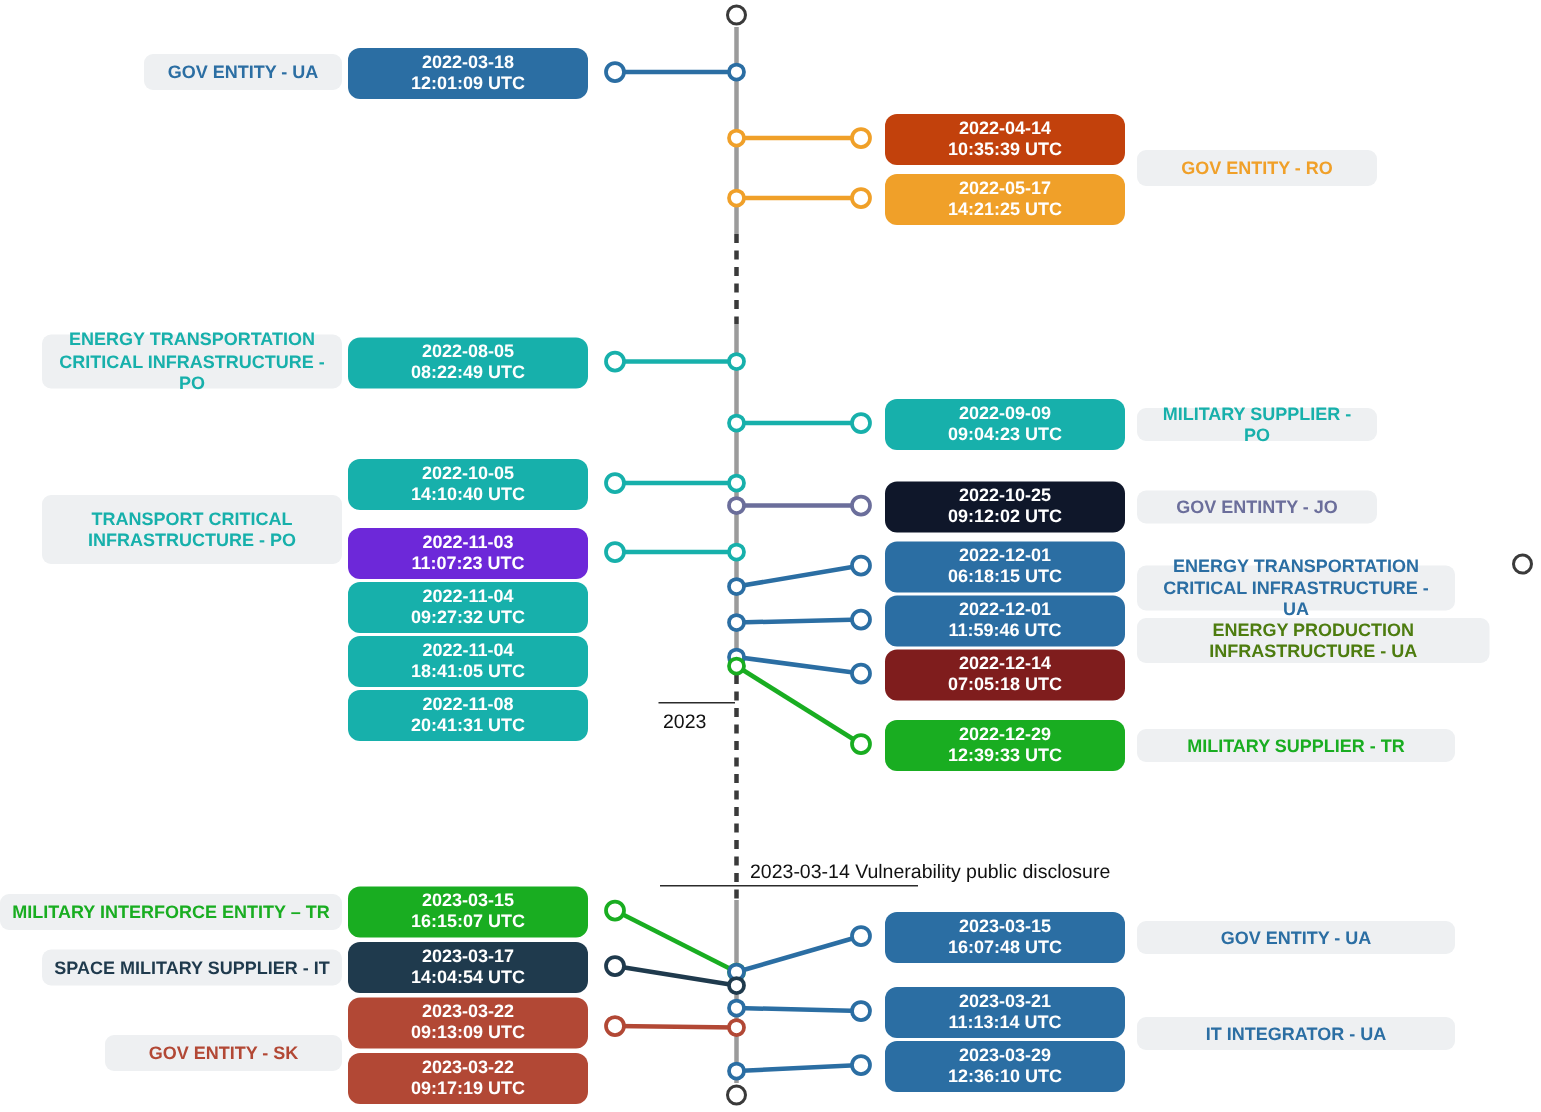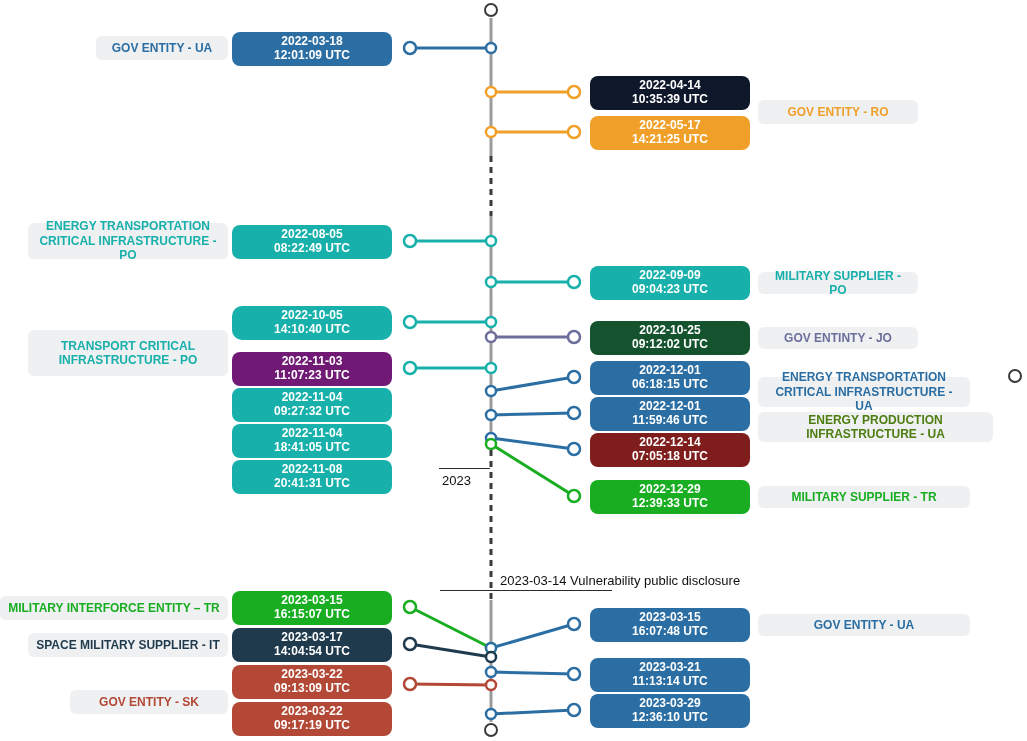--- a/index.html
+++ b/index.html
@@ -130,45 +130,45 @@
       <circle cx="491" cy="685" r="5" fill="#fff" stroke="#b24835" stroke-width="2.5"></circle>
       <circle cx="410" cy="684" r="6" fill="#fff" stroke="#b24835" stroke-width="2.5"></circle>
       <line x1="491" y1="714" x2="574" y2="710" stroke="#2b6ea3" stroke-width="3"></line>
       <circle cx="491" cy="714" r="5" fill="#fff" stroke="#2b6ea3" stroke-width="2.5"></circle>
       <circle cx="574" cy="710" r="6" fill="#fff" stroke="#2b6ea3" stroke-width="2.5"></circle>
     </svg>
 <div class="date-box" style="left: 232px; top: 32px; background: rgb(43, 110, 163);">
       <span>2022-03-18</span>
       <span>12:01:09 UTC</span>
     </div>
-    <div class="date-box" style="left: 590px; top: 76px; background: #0f172a;">
+    <div class="date-box" style="left: 590px; top: 76px; background: #c2410c;">
       <span>2022-04-14</span>
       <span>10:35:39 UTC</span>
     </div>
     <div class="date-box" style="left: 590px; top: 116px; background: rgb(240, 160, 41);">
       <span>2022-05-17</span>
       <span>14:21:25 UTC</span>
     </div>
     <div class="date-box" style="left: 232px; top: 225px; background: rgb(23, 176, 171);">
       <span>2022-08-05</span>
       <span>08:22:49 UTC</span>
     </div>
     <div class="date-box" style="left: 590px; top: 266px; background: rgb(23, 176, 171);">
       <span>2022-09-09</span>
       <span>09:04:23 UTC</span>
     </div>
-    <div class="date-box" style="left: 232px; top: 306px; background: rgb(23, 176, 171); border-radius: 10px;">
+    <div class="date-box" style="left: 232px; top: 306px; background: rgb(23, 176, 171);">
       <span>2022-10-05</span>
       <span>14:10:40 UTC</span>
     </div>
-    <div class="date-box" style="left: 590px; top: 321px; background: #14532d;">
+    <div class="date-box" style="left: 590px; top: 321px; background: #0f172a;">
       <span>2022-10-25</span>
       <span>09:12:02 UTC</span>
     </div>
-    <div class="date-box" style="left: 232px; top: 352px; background: #701a75;">
+    <div class="date-box" style="left: 232px; top: 352px; background: #6d28d9;">
       <span>2022-11-03</span>
       <span>11:07:23 UTC</span>
     </div>
     <div class="date-box" style="left: 590px; top: 361px; background: rgb(43, 110, 163);">
       <span>2022-12-01</span>
       <span>06:18:15 UTC</span>
     </div>
     <div class="date-box" style="left: 232px; top: 388px; background: rgb(23, 176, 171);">
       <span>2022-11-04</span>
       <span>09:27:32 UTC</span>
@@ -252,18 +252,21 @@
       <span>ENERGY TRANSPORTATION<br>CRITICAL INFRASTRUCTURE - UA</span>
     </div>
     <div class="entity-box" style="left: 758px; top: 412px; width: 235px; height: 30px; color: #4d7c0f;">
       <span>ENERGY PRODUCTION<br>INFRASTRUCTURE - UA</span>
     </div>
     <div class="entity-box" style="left: 758px; top: 486px; width: 212px; height: 22px; color: rgb(25, 173, 33);">
       <span>MILITARY SUPPLIER - TR</span>
     </div>
     <div class="entity-box" style="left: 758px; top: 614px; width: 212px; height: 22px; color: rgb(43, 110, 163);">
       <span>GOV ENTITY - UA</span>
+    </div>
+    <div class="entity-box" style="left: 758px; top: 678px; width: 212px; height: 22px; color: rgb(43, 110, 163);">
+      <span>IT INTEGRATOR - UA</span>
     </div>
     <div class="anno-line" style="left: 439px; top: 468px; width: 51px;"></div>
     <div class="anno" style="left: 442px; top: 473px;">2023</div>
     <div class="anno-line" style="left: 440px; top: 590px; width: 172px;"></div>
     <div class="anno" style="left: 500px; top: 573px;">2023-03-14 Vulnerability public disclosure</div>
   </div>
 
 </body></html>

